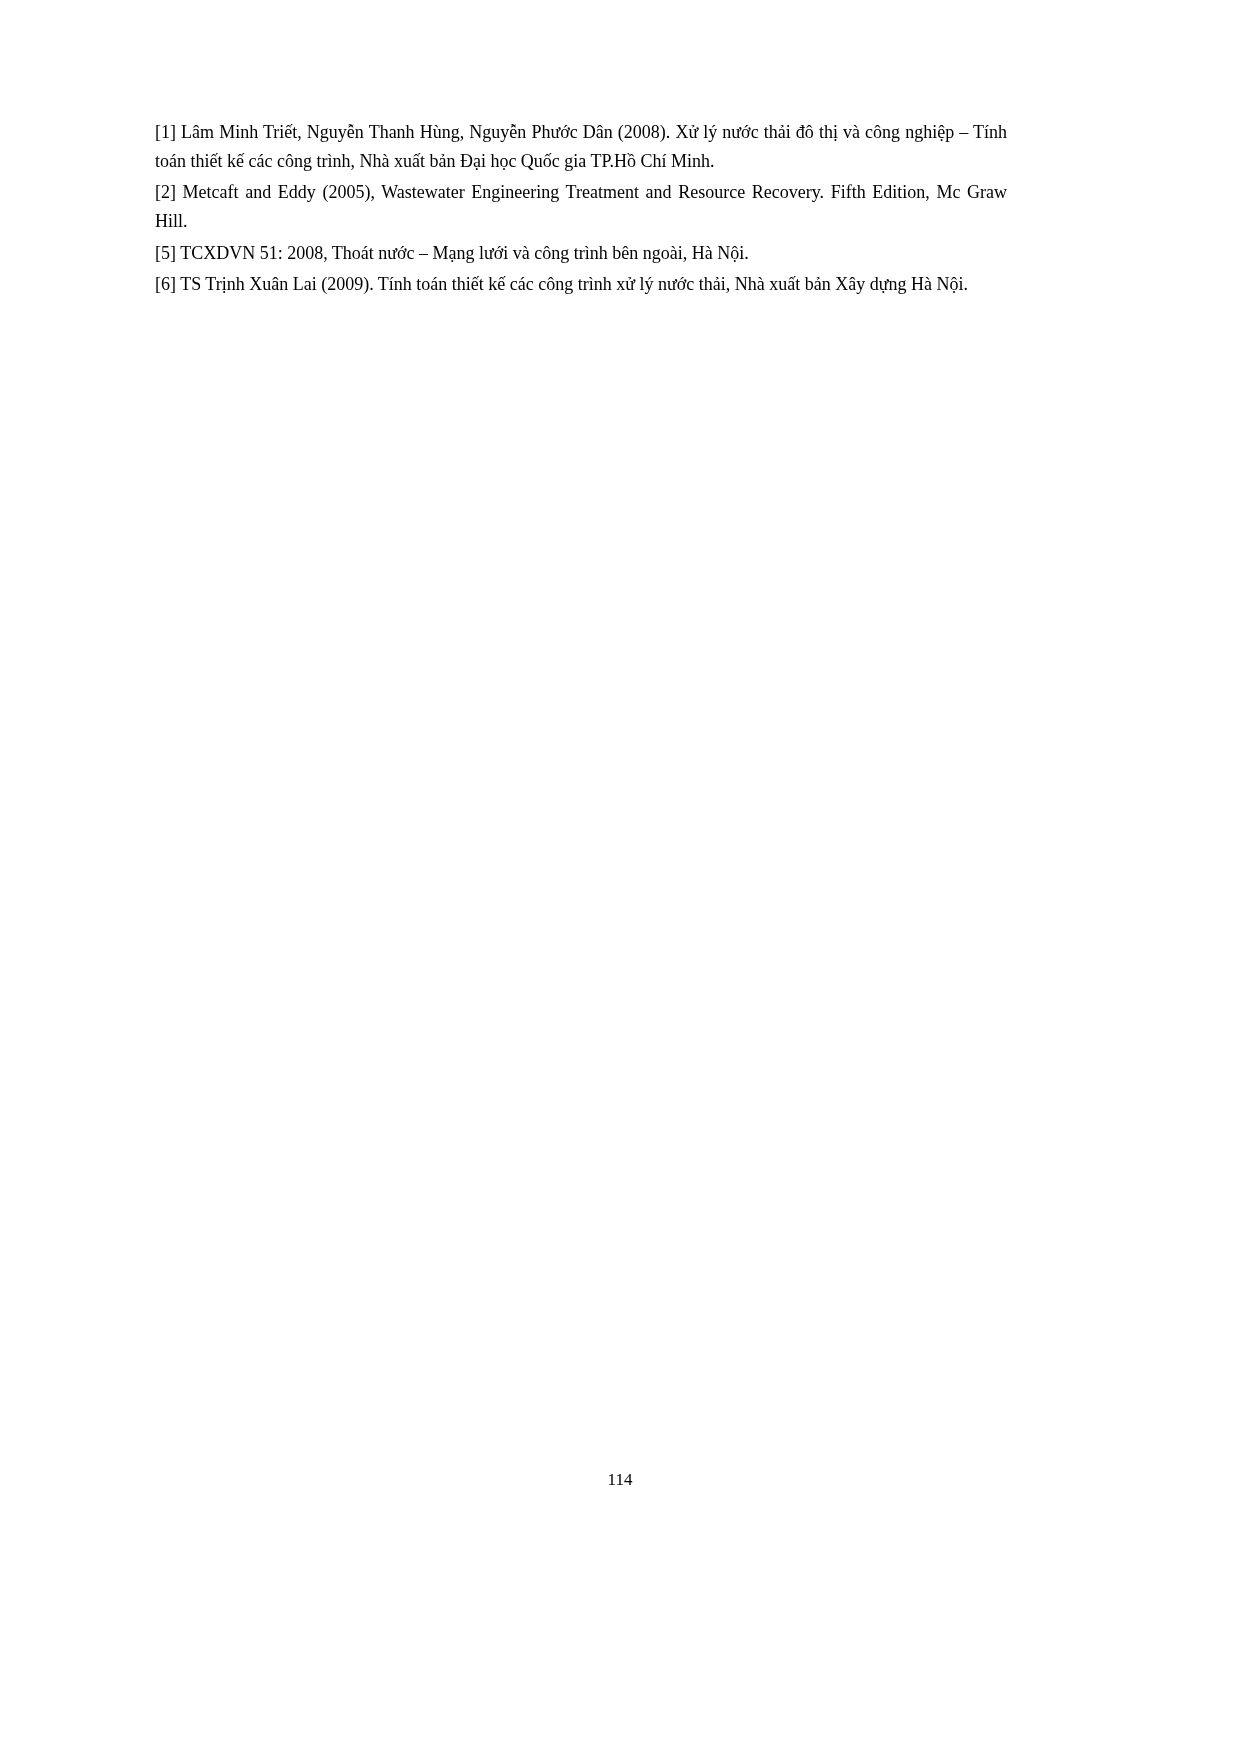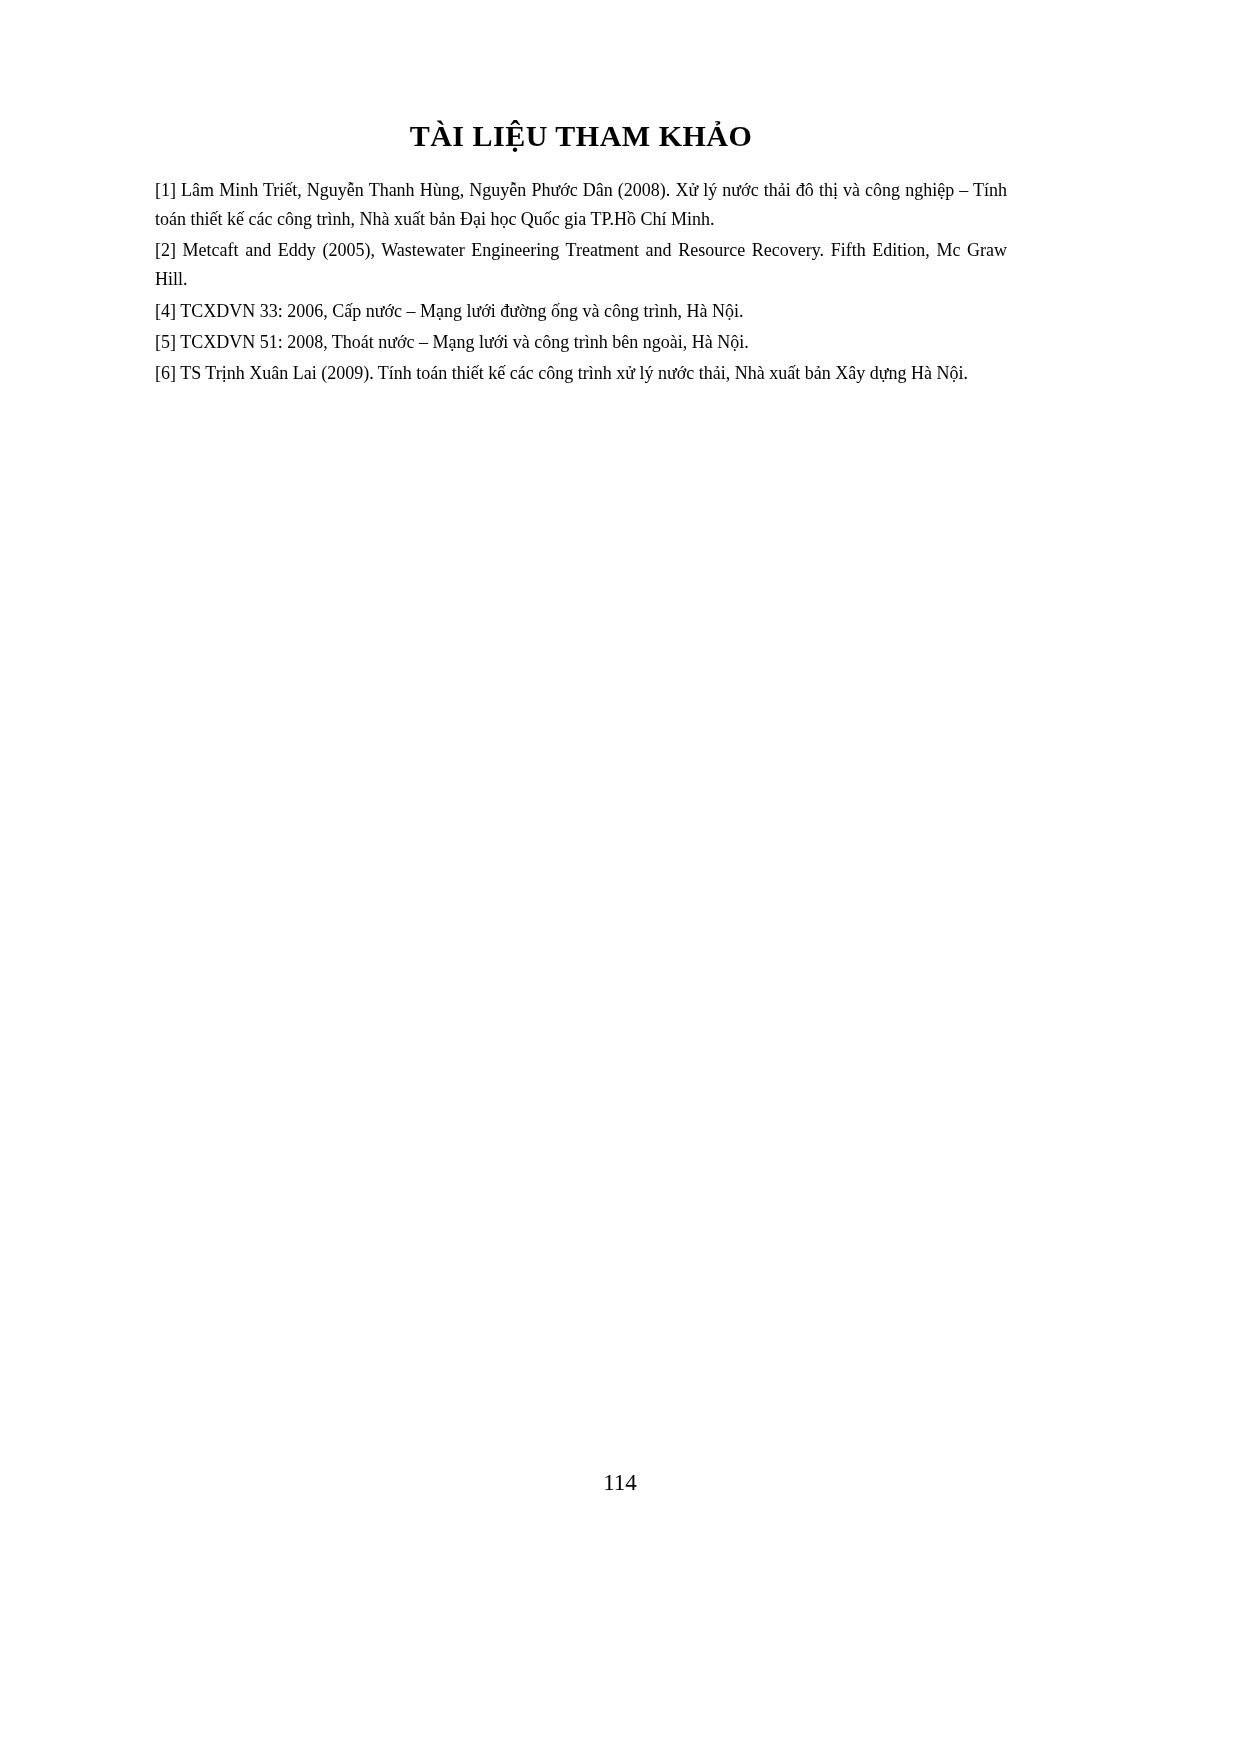--- a/index.html
+++ b/index.html
@@ -49,37 +49,35 @@
     text-justify: inter-word;
     margin: 0 0 2px 0;
     hyphens: none;
   }
   .page-number {
     position: absolute;
     left: 0;
     right: 0;
     top: 1470px;
     text-align: center;
-    font-size: 23px;
+    font-size: 17px;
     font-family: "Liberation Serif", serif;
   }
 </style>
 </head>
 <body>
 
 <div class="page">
 
   <div class="content">
 
-    <h1 class="doc-title">TÀI LIỆU THAM KHẢO</h1>
 
     <div class="ref-list">
       <p class="ref-item">[1] Lâm Minh Triết, Nguyễn Thanh Hùng, Nguyễn Phước Dân (2008). Xử lý nước thải đô thị và công nghiệp – Tính toán thiết kế các công trình, Nhà xuất bản Đại học Quốc gia TP.Hồ Chí Minh.</p>
       <p class="ref-item">[2] Metcaft and Eddy (2005), Wastewater Engineering Treatment and Resource Recovery. Fifth Edition, Mc Graw Hill.</p>
-      <p class="ref-item">[4] TCXDVN 33: 2006, Cấp nước  – Mạng lưới đường ống và công trình, Hà Nội.</p>
       <p class="ref-item">[5] TCXDVN 51: 2008, Thoát nước – Mạng lưới và công trình bên ngoài, Hà Nội.</p>
       <p class="ref-item">[6] TS Trịnh Xuân Lai (2009). Tính toán thiết kế các công trình xử lý nước thải, Nhà xuất bản Xây dựng Hà Nội.</p>
     </div>
 
   </div>
 
   <div class="page-number">114</div>
 
 </div>
 

